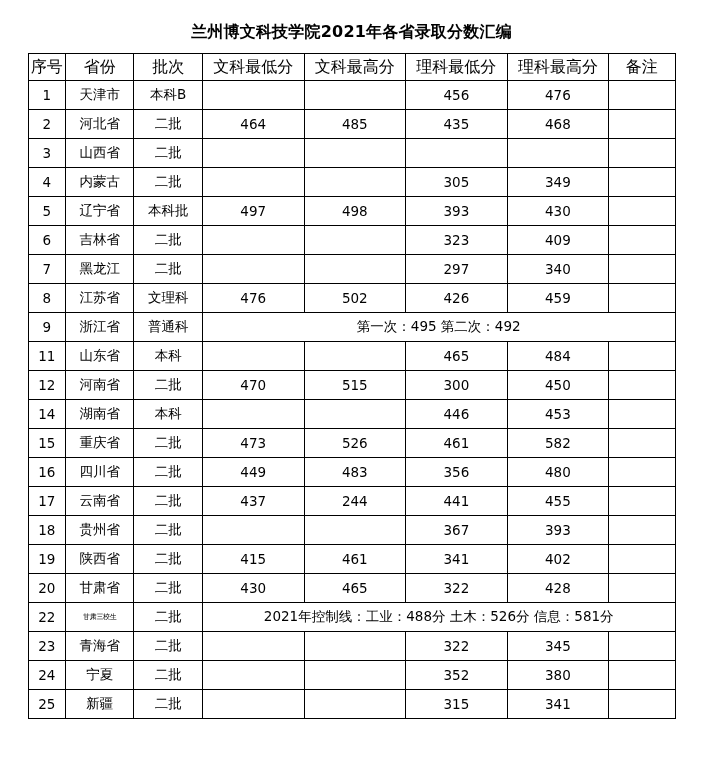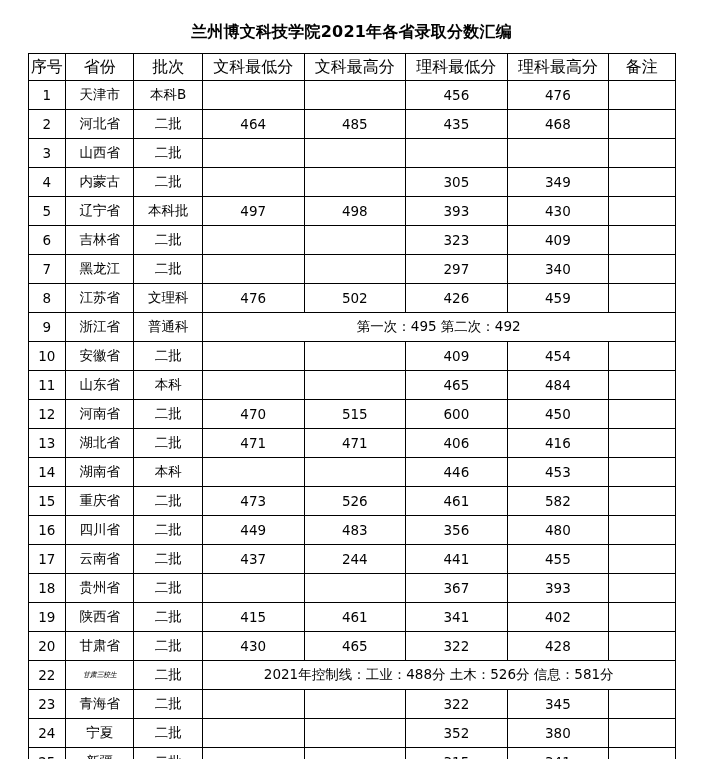--- a/index.html
+++ b/index.html
@@ -61,21 +61,20 @@
   }
   td.num {
     font-size: 13.5px;
   }
   td.prov {
     font-size: 13.5px;
   }
   td.tiny {
     font-size: 7px;
     letter-spacing: -0.3px;
-    font-style: italic;
   }
   td.span-note {
     font-size: 13.5px;
     text-align: center;
   }
 </style>
 </head>
 <body>
 
 <div id="doc">
@@ -186,57 +185,37 @@
           <td class="num">459</td>
           <td class="num"></td>
         </tr>
         <tr>
           <td class="num">9</td>
           <td class="prov">浙江省</td>
           <td class="prov">普通科</td>
           <td class="span-note" colspan="5">第一次：495    第二次：492</td>
         </tr>
         <tr>
-          <td class="num">10</td>
-          <td class="prov">安徽省</td>
-          <td class="prov">二批</td>
-          <td class="num"></td>
-          <td class="num"></td>
-          <td class="num">409</td>
-          <td class="num">454</td>
-          <td class="num"></td>
-        </tr>
-        <tr>
           <td class="num">11</td>
           <td class="prov">山东省</td>
           <td class="prov">本科</td>
           <td class="num"></td>
           <td class="num"></td>
           <td class="num">465</td>
           <td class="num">484</td>
           <td class="num"></td>
         </tr>
         <tr>
           <td class="num">12</td>
           <td class="prov">河南省</td>
           <td class="prov">二批</td>
           <td class="num">470</td>
           <td class="num">515</td>
-          <td class="num">600</td>
+          <td class="num">300</td>
           <td class="num">450</td>
-          <td class="num"></td>
-        </tr>
-        <tr>
-          <td class="num">13</td>
-          <td class="prov">湖北省</td>
-          <td class="prov">二批</td>
-          <td class="num">471</td>
-          <td class="num">471</td>
-          <td class="num">406</td>
-          <td class="num">416</td>
           <td class="num"></td>
         </tr>
         <tr>
           <td class="num">14</td>
           <td class="prov">湖南省</td>
           <td class="prov">本科</td>
           <td class="num"></td>
           <td class="num"></td>
           <td class="num">446</td>
           <td class="num">453</td>

